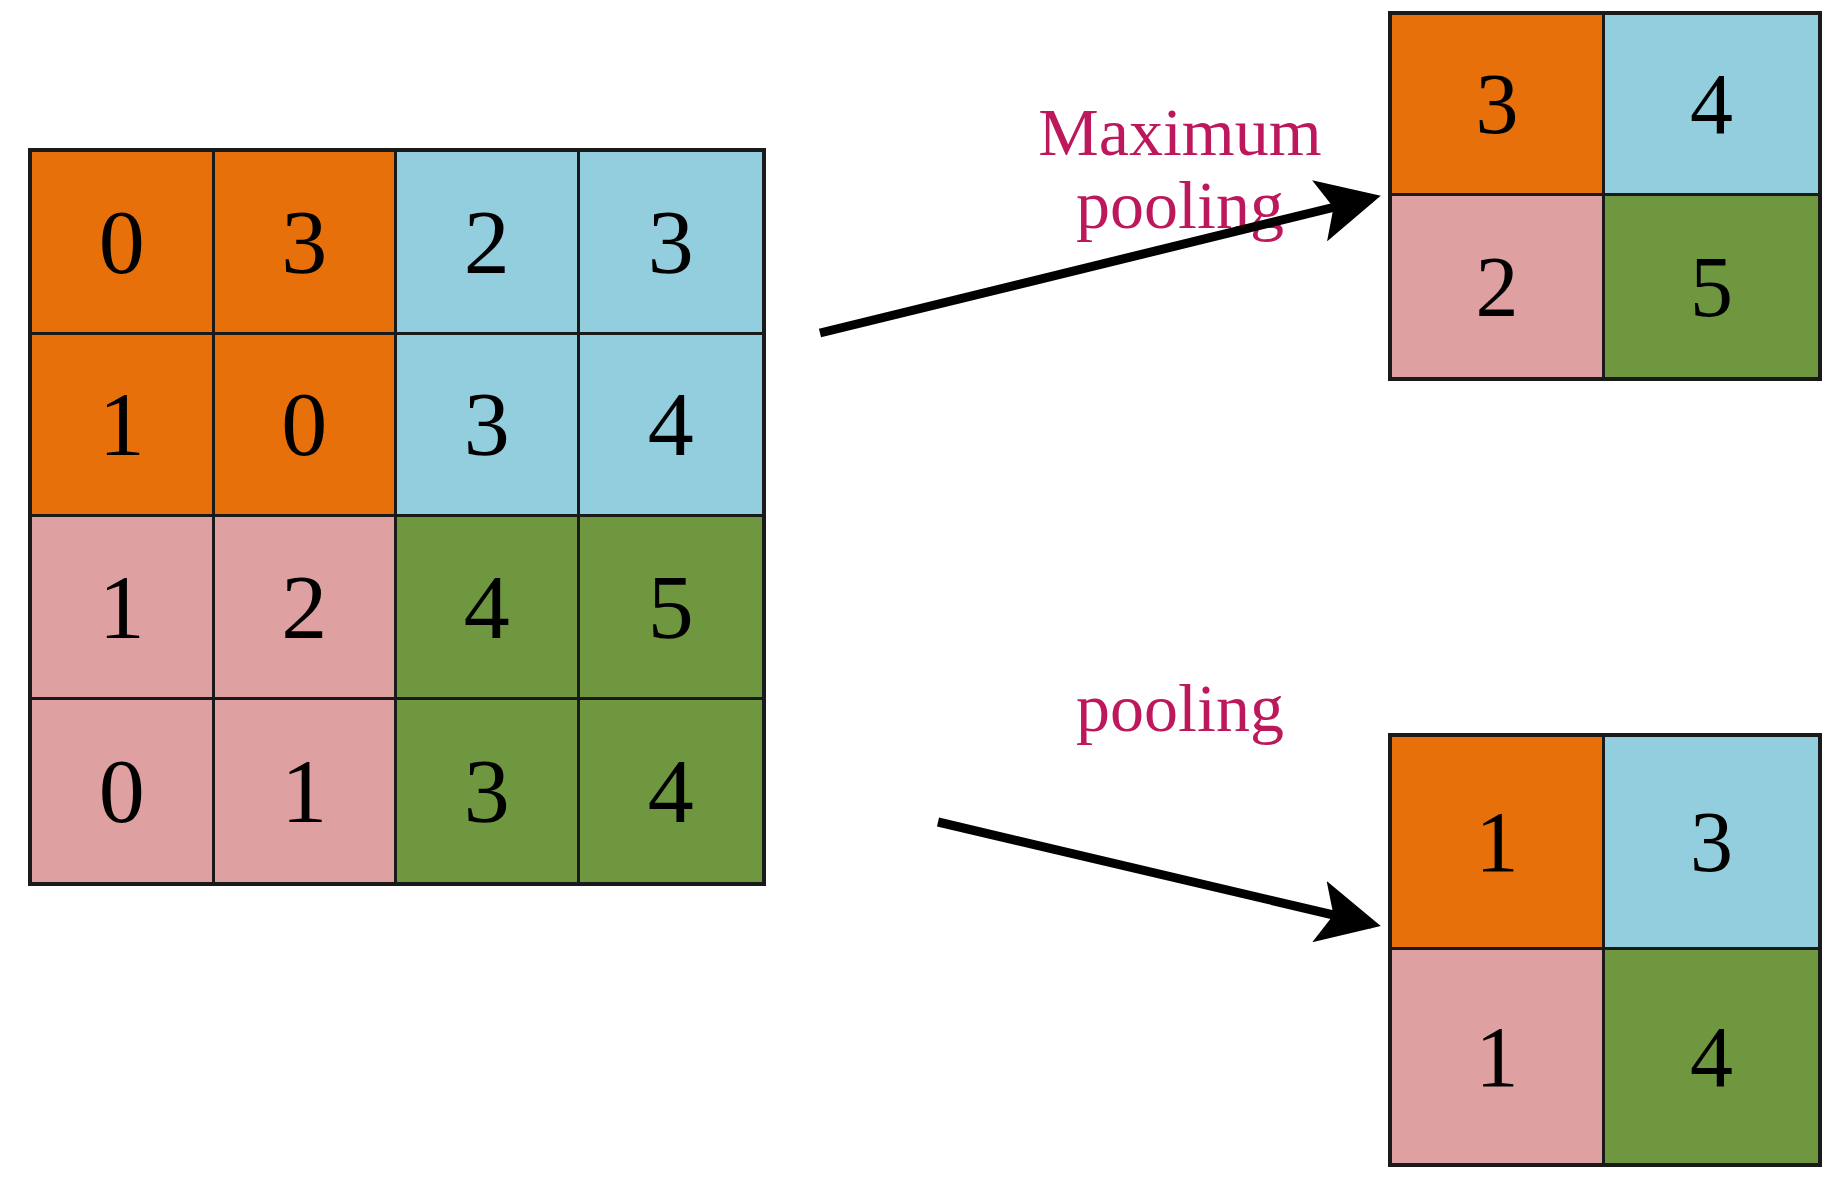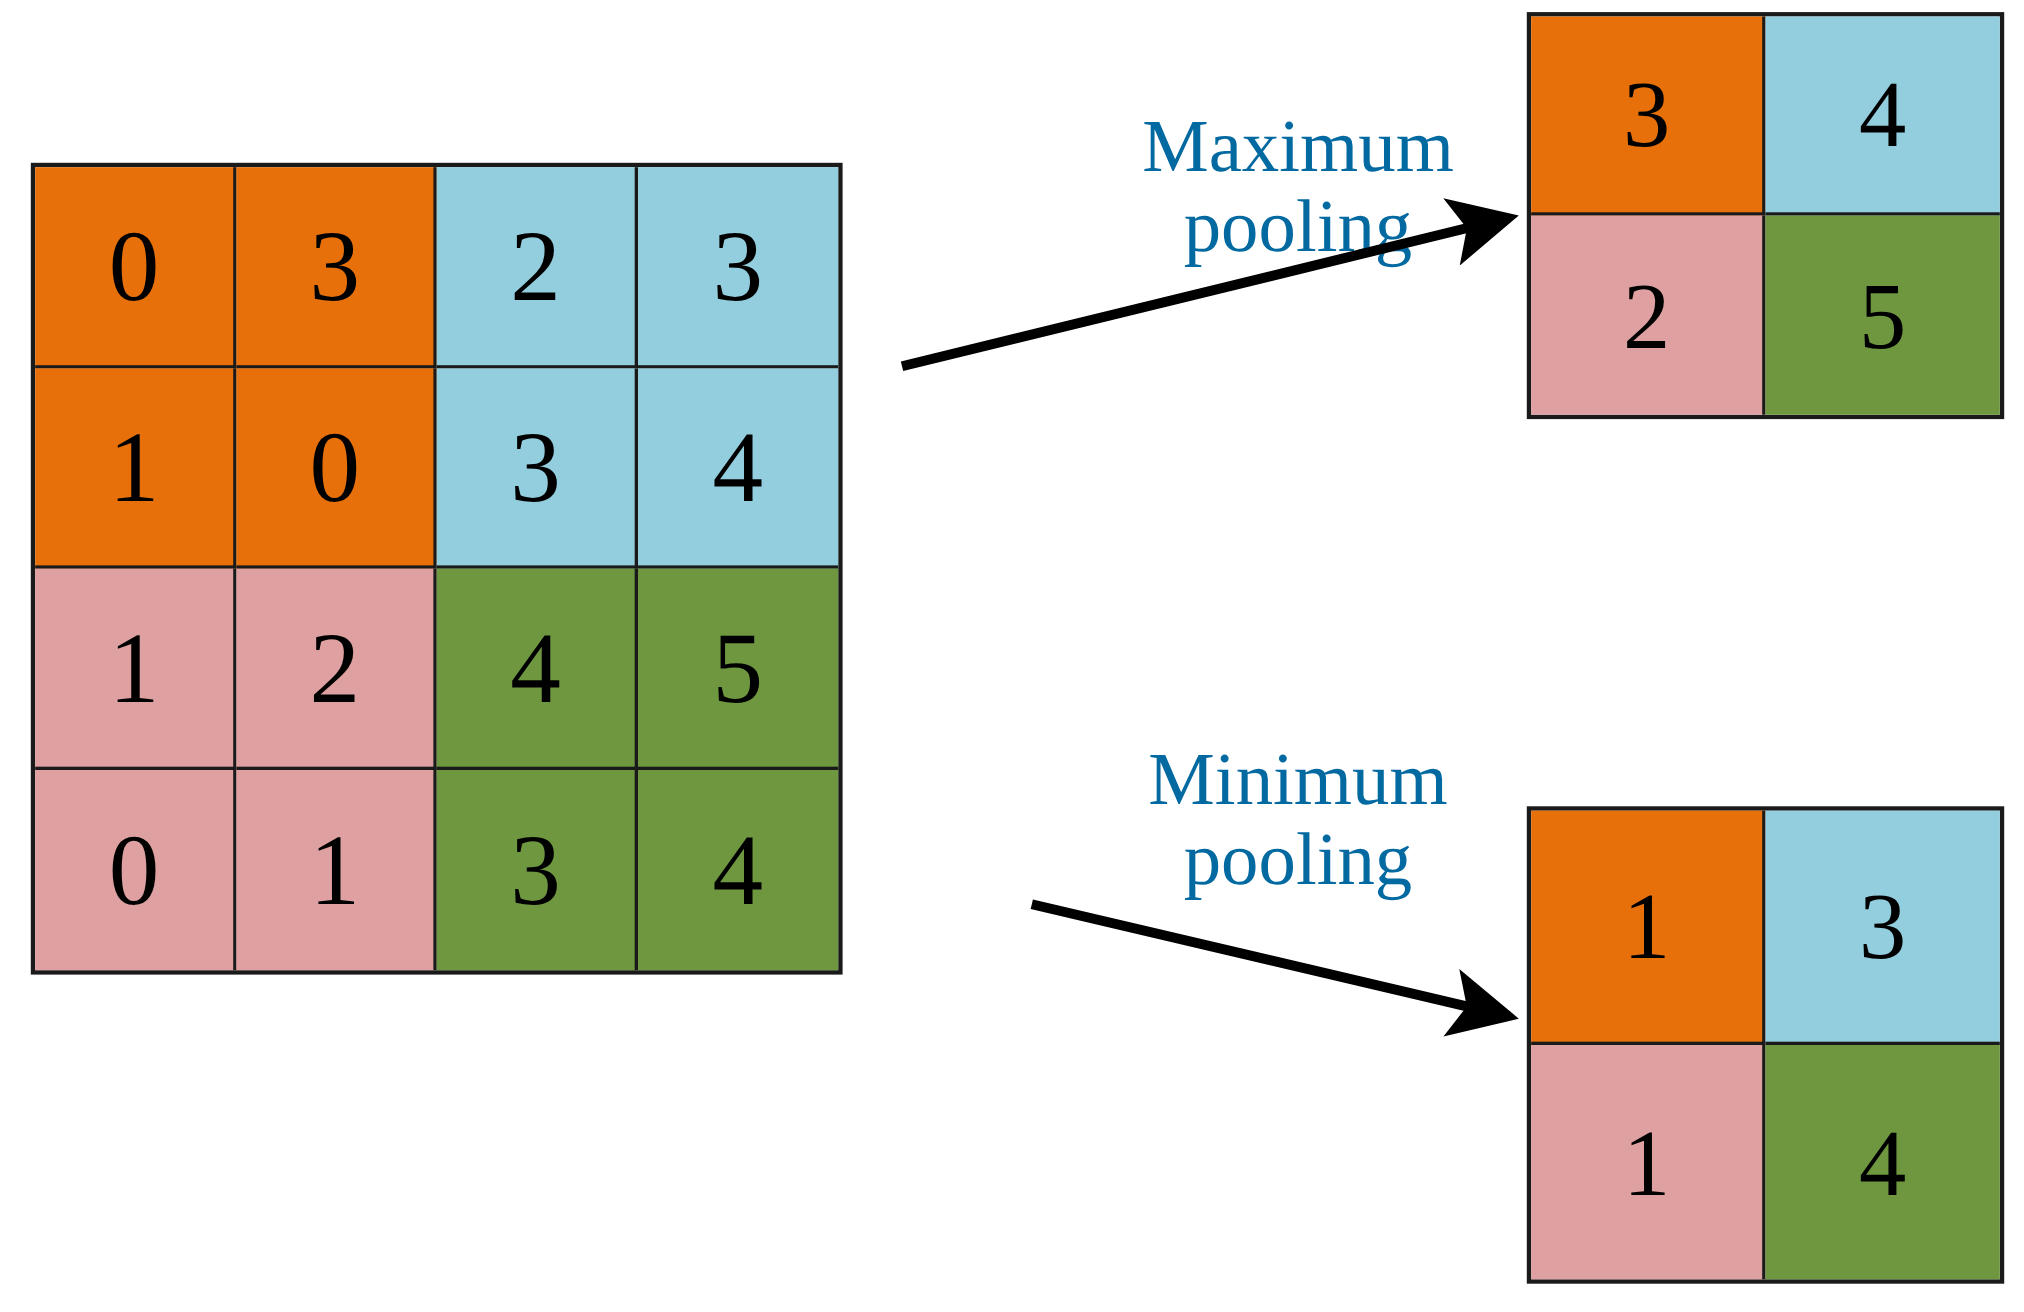--- a/index.html
+++ b/index.html
@@ -59,21 +59,21 @@
 
   #max-grid { top: 11px; }
   #min-grid { top: 733px; height: 434px; }
 
   
   .pool-label {
     position: absolute;
     text-align: center;
     font-size: 68px;
     line-height: 1.08;
-    color: #0369a1;
+    color: #be185d;
     white-space: nowrap;
   }
   #max-label { left: 1010px; top: 96px; width: 340px; }
   #min-label { left: 1010px; top: 672px; width: 340px; }
 
   
   .arrow-svg {
     position: absolute;
     overflow: visible;
     pointer-events: none;
@@ -103,21 +103,20 @@
       <div class="cell" style="background: rgb(110, 151, 64);">3</div>
       <div class="cell" style="background: rgb(110, 151, 64);">4</div>
     </div>
 
   <div id="max-label" class="pool-label">
     <div>Maximum</div>
     <div>pooling</div>
   </div>
 
   <div id="min-label" class="pool-label">
-    <div>Minimum</div>
     <div>pooling</div>
   </div>
 
   <svg id="max-arrow-svg" class="arrow-svg" viewBox="0 0 1840 1193">
     <defs>
       <marker id="arrowhead" markerWidth="7" markerHeight="7" refX="6.0" refY="3.5" orient="auto" markerUnits="strokeWidth">
         <path d="M0,0 L7,3.5 L0,7 L1.6,3.5 Z" fill="#000000"></path>
       </marker>
     </defs>
     <line x1="820" y1="333" x2="1372" y2="198" stroke="#000000" stroke-width="9" marker-end="url(#arrowhead)"></line>

